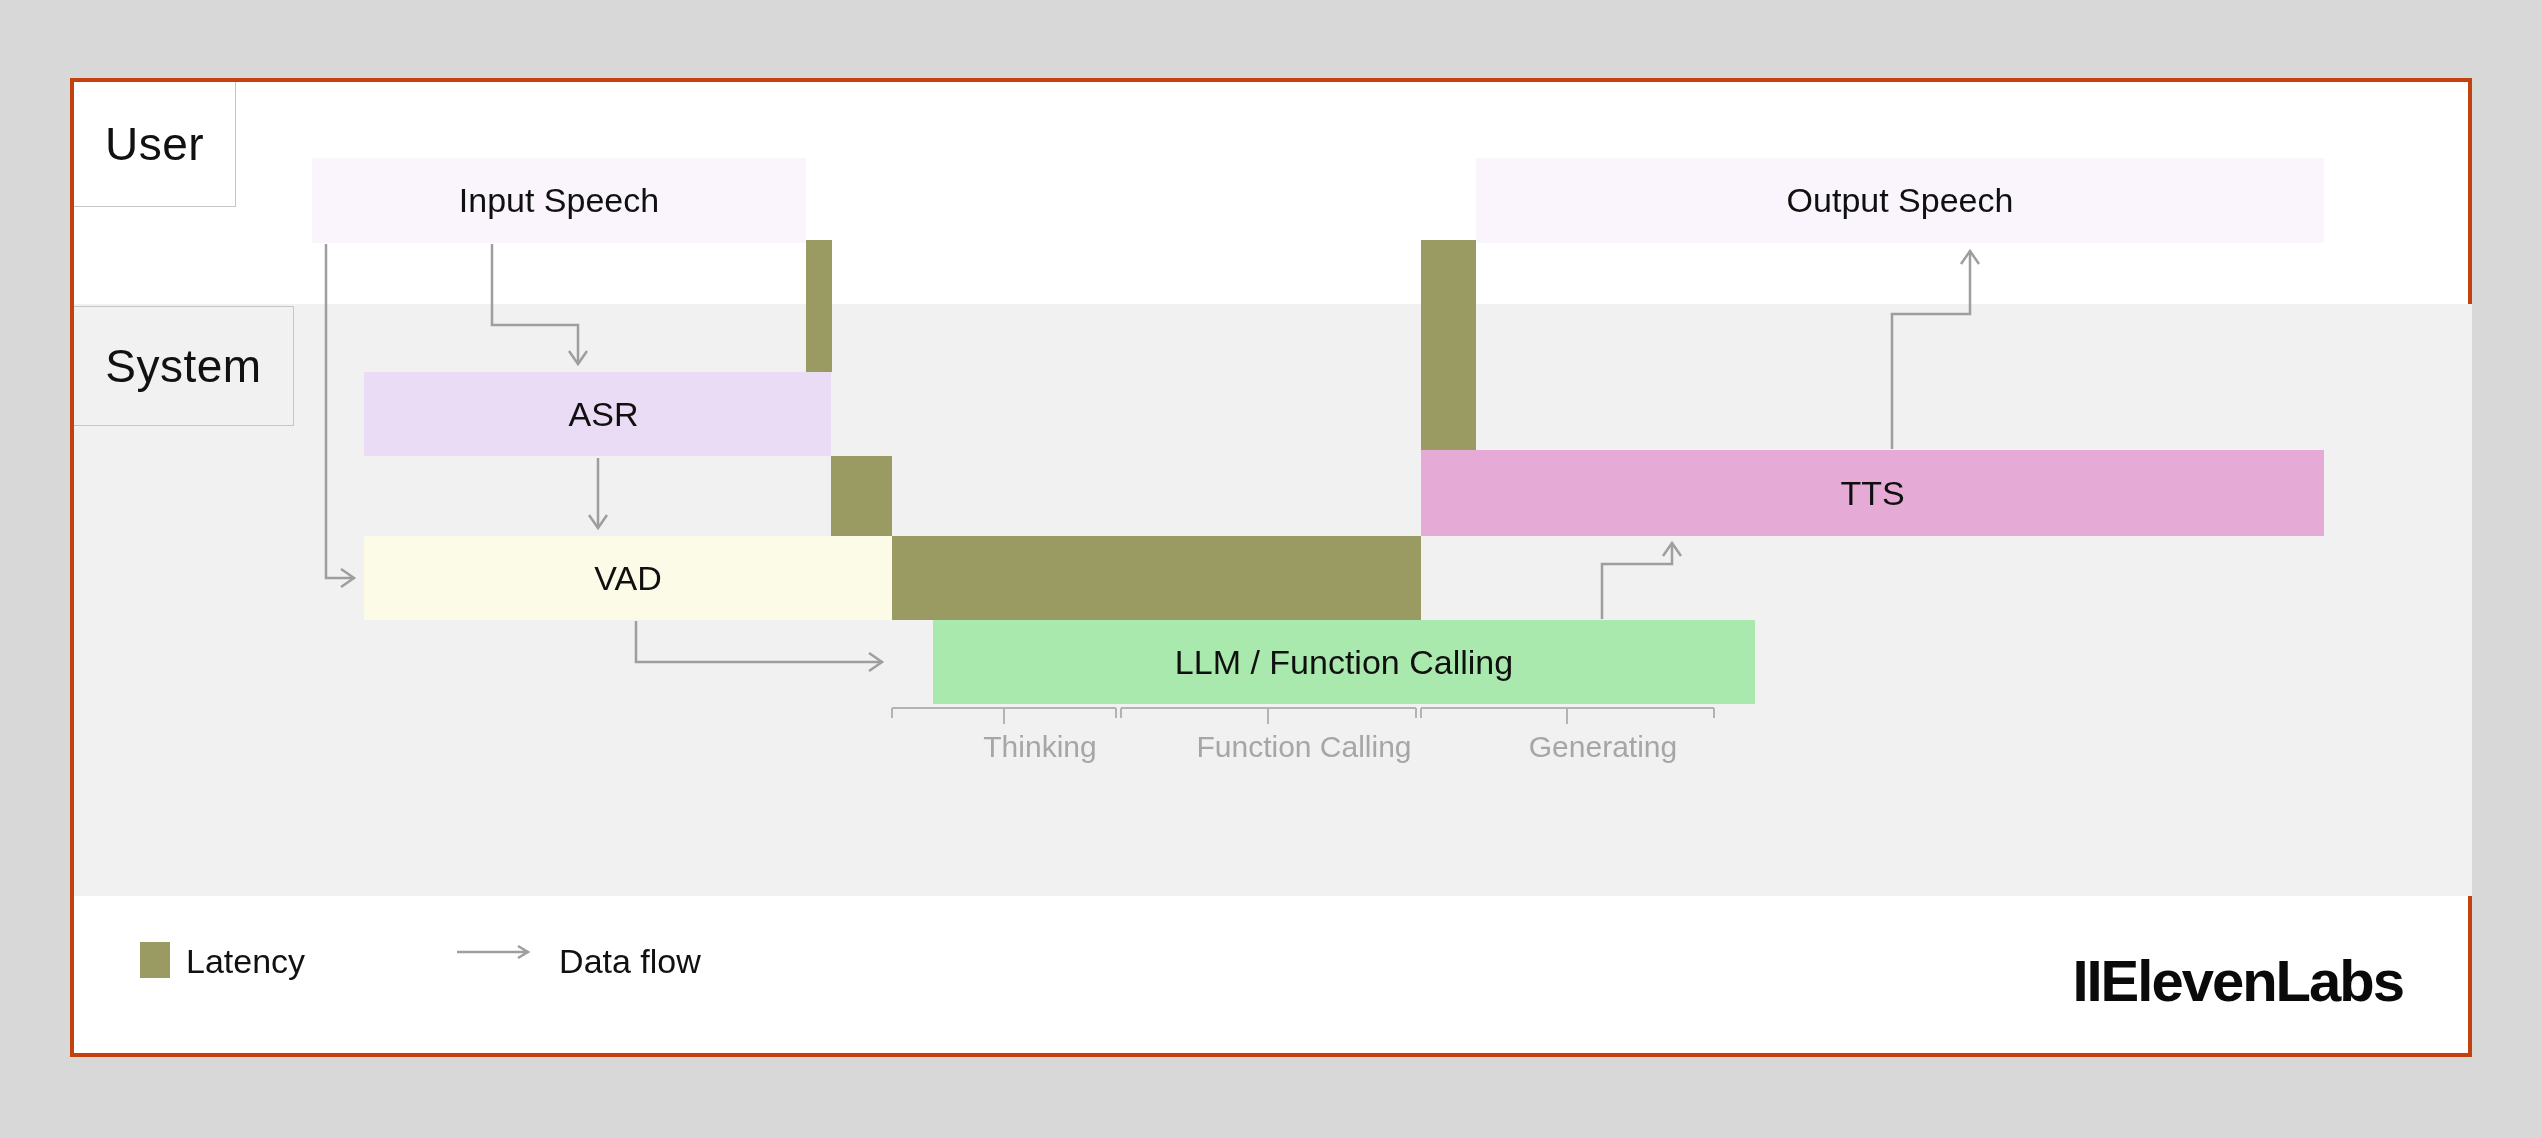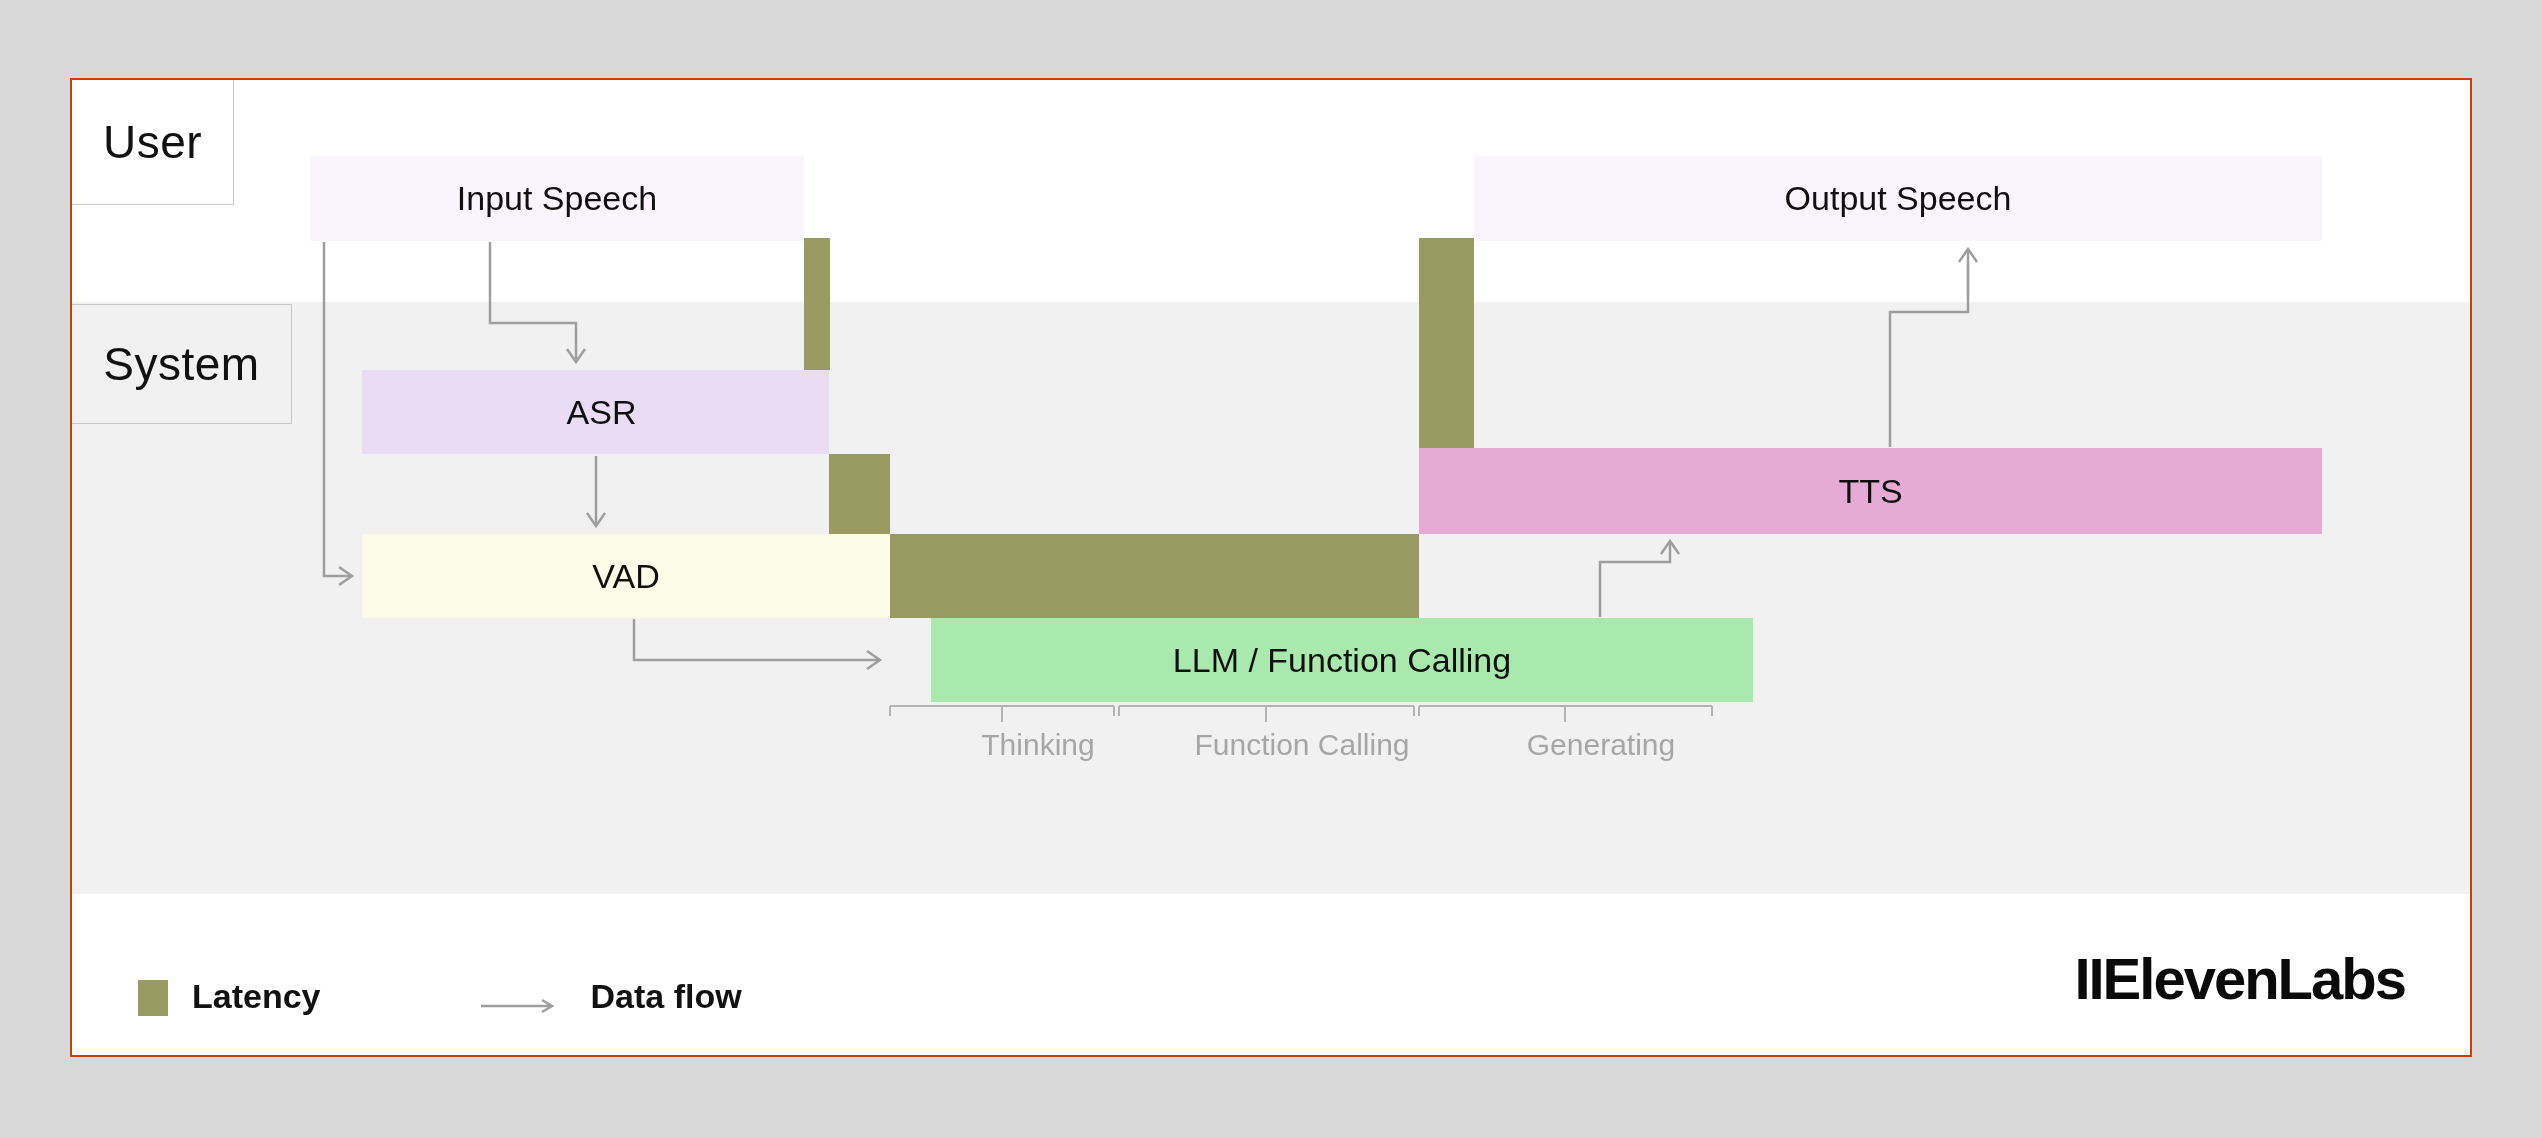--- a/index.html
+++ b/index.html
@@ -3,21 +3,21 @@
 <meta charset="utf-8">
 <style>
   * { margin:0; padding:0; box-sizing:border-box; }
   html,body { width:2542px; height:1138px; overflow:hidden; }
   body { background:#d8d8d8; font-family:"Liberation Sans", sans-serif; color:#111; }
 
   .canvas { position:relative; width:2542px; height:1138px; background:#d8d8d8; }
 
   .panel {
     position:absolute; left:70px; top:78px; width:2402px; height:979px;
-    background:#ffffff; border:2px solid #c2410c;
+    background:#ffffff; border:4px solid #c2410c;
   }
 
   .system-band {
     position:absolute; left:0; top:222px; width:2398px; height:592px;
     background:#f1f1f1;
   }
 
   .lane-box {
     position:absolute; display:flex; align-items:center; justify-content:center;
     font-size:46px; color:#111; letter-spacing:0.5px;
@@ -55,21 +55,21 @@
   .phase-label {
     position:absolute; transform:translateX(-50%);
     font-size:30px; color:#a6a6a6; white-space:nowrap; top:648px;margin-left:36px;
   }
   .phase-label.thinking   { left:930px;  }
   .phase-label.fcalling   { left:1194px; }
   .phase-label.generating { left:1493px; }
 
   .legend {
     position:absolute; left:66px; top:860px; height:76px;
-    display:flex; align-items:flex-end; gap:8px;font-weight:bold;
+    display:flex; align-items:flex-start; gap:0;
   }
   .legend-swatch { width:30px; height:36px; background:#9a9b63; }
   .legend-text { font-size:34px; color:#111;margin-left:8px; }
   .legend-text.latency-label { margin-left:16px; }
   .legend-arrow { margin-left:150px; margin-right:14px; display:block; }
   .logo {
     position:absolute; right:65px; top:860px; height:76px;
     display:flex; align-items:center;
     font-size:58px; font-weight:700; letter-spacing:-2px; color:#0a0a0a;
     white-space:nowrap;

